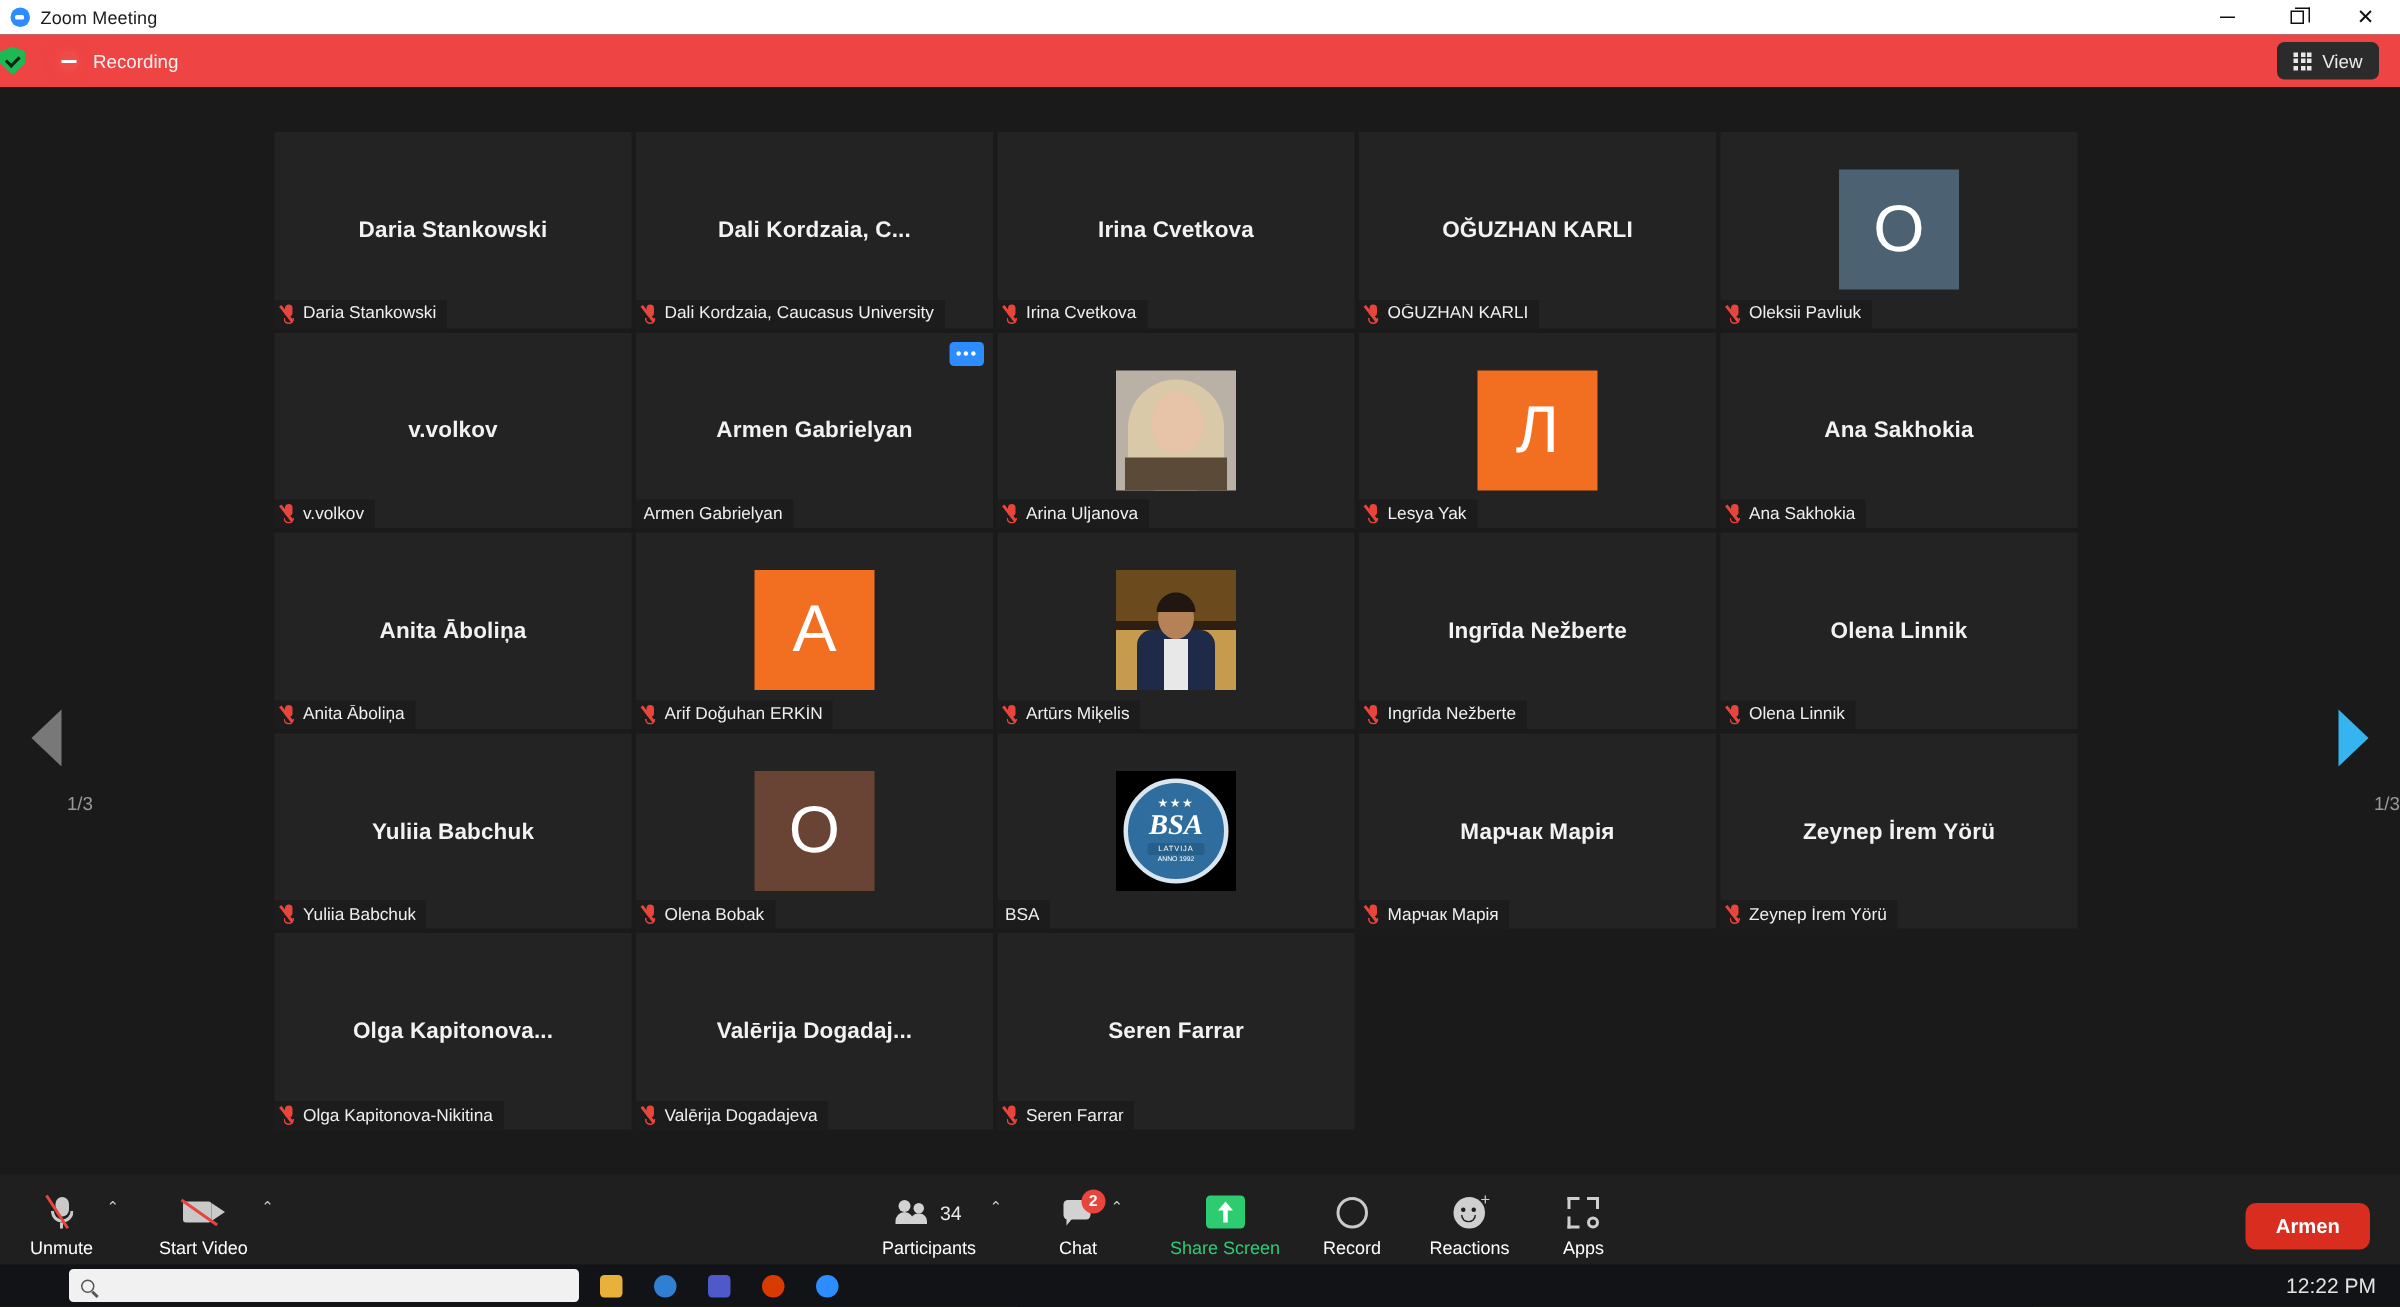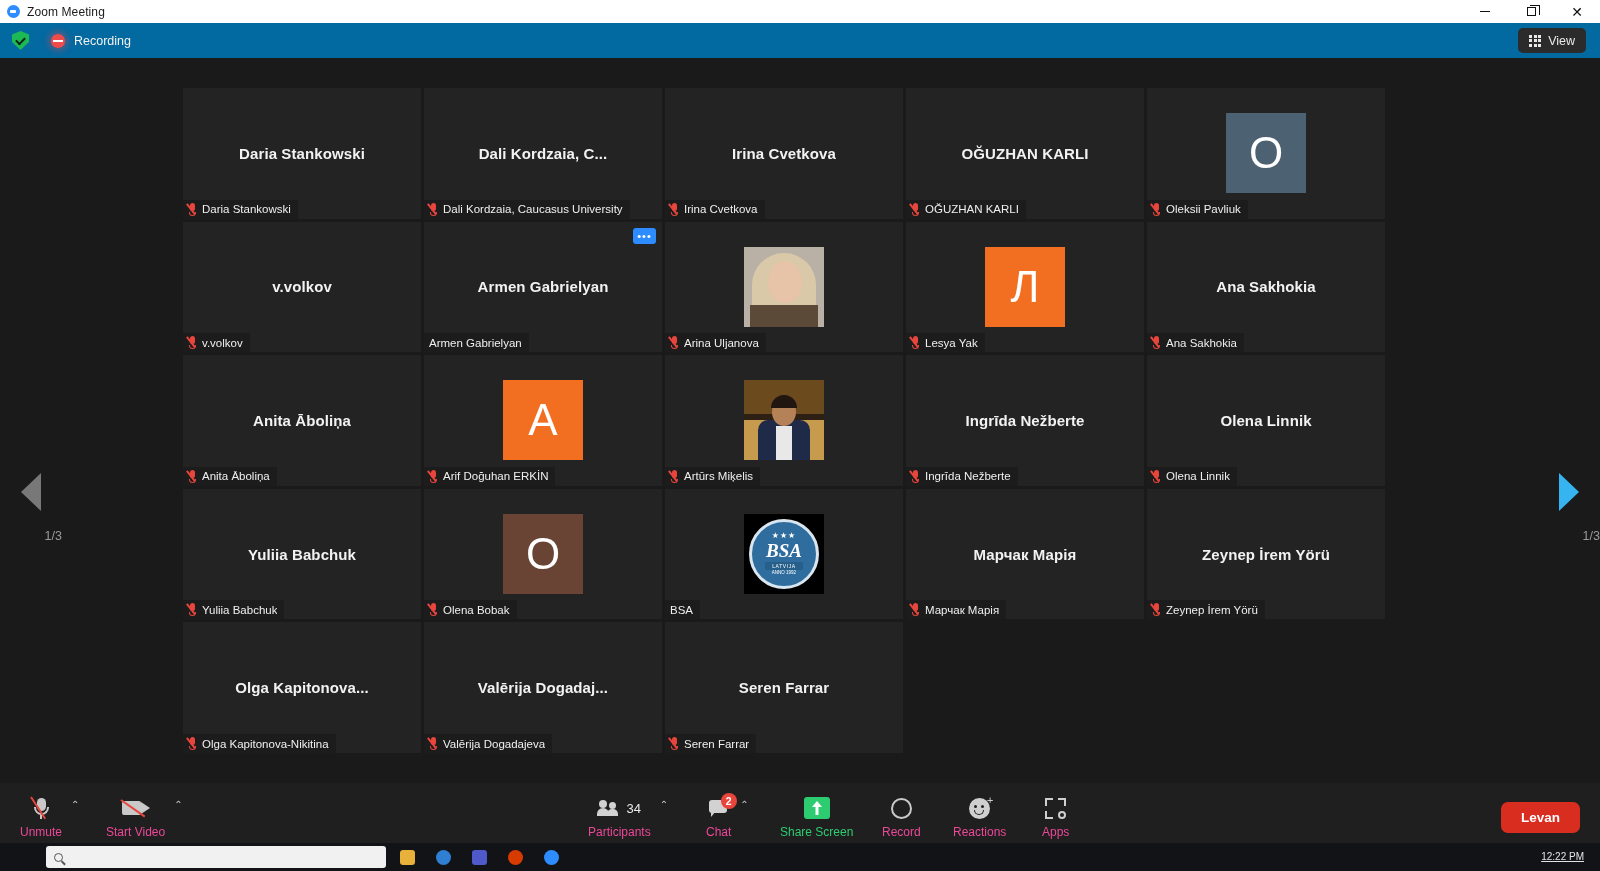--- a/index.html
+++ b/index.html
@@ -35,22 +35,22 @@
   .glyph-min { width:10px; height:1px; background:#101010; display:block; }
   .glyph-max { width:9px; height:9px; border:1px solid #101010; display:block; position:relative; }
   .glyph-max::after {
     content:""; position:absolute; left:2px; top:-3px; width:9px; height:9px;
     border-top:1px solid #101010; border-right:1px solid #101010;
   }
   .glyph-close { font-size:14px; font-family:"DejaVu Sans", sans-serif; line-height:1; }
 
   
   #topbar {
-    height:35px; background:#0369a1; display:flex; align-items:center;
-    position:relative; padding-left:12px;
+    height:35px; background:#ef4444; display:flex; align-items:center;
+    position:relative; 
   }
   .shield {
     width:17px; height:19px; background:#1db954; flex:none;
     clip-path: polygon(50% 0%, 100% 18%, 100% 58%, 50% 100%, 0% 58%, 0% 18%);
     position:relative;
   }
   .shield::after {
     content:""; position:absolute; left:4px; top:6px; width:7px; height:4px;
     border-left:2px solid #0b2413; border-bottom:2px solid #0b2413;
     transform:rotate(-45deg);
@@ -232,21 +232,21 @@
   
   #toolbar {
     position:absolute; left:0; bottom:28px; width:1600px; height:60px;
     background:#1f1f1f;
   }
   .tb-item {
     position:absolute; bottom:4px; display:flex; flex-direction:column;
     align-items:center; cursor:pointer; width:auto;
   }
   .tb-icons { height:28px; display:flex; align-items:center; justify-content:center; position:relative; }
-  .tb-label { font-size:12px; color:#ec4899; margin-top:3px; white-space:nowrap; }
+  .tb-label { font-size:12px; color:#ffffff; margin-top:3px; white-space:nowrap; }
   .tb-label.green { color:#2ecc71; }
   .caret { color:#cfcfcf; font-size:10px; margin-left:9px; align-self:center; }
   .tb-group { display:flex; align-items:flex-end; }
 
   
   .mic-big { width:17px; height:25px; position:relative; }
   .mic-big .cap { position:absolute; left:4px; top:2px; width:9px; height:13px; border-radius:4.5px; background:#c9c9c9; }
   .mic-big .arc { position:absolute; left:1px; top:11px; width:15px; height:8px; border:2px solid #c9c9c9; border-top:none; border-radius:0 0 9px 9px; }
   .mic-big .stem { position:absolute; left:7.5px; top:19px; width:2px; height:4px; background:#c9c9c9; }
   .mic-big .slash { position:absolute; left:-2px; top:0; width:26px; height:2px; background:#e8453c; transform:rotate(57deg); transform-origin:left center; }
@@ -320,21 +320,21 @@
     width:340px; height:22px; background:#f1f1f1; border-radius:3px;
     margin-left:46px; display:flex; align-items:center; padding-left:8px;
   }
   #tb-search .mag {
     width:9px; height:9px; border:1.5px solid #555; border-radius:50%; position:relative;
   }
   #tb-search .mag::after { content:""; position:absolute; right:-4px; bottom:-3px; width:5px; height:1.5px; background:#555; transform:rotate(45deg); }
   .tb-app { width:30px; height:22px; display:flex; align-items:center; justify-content:center; margin-left:6px; }
   .tbi { width:15px; height:15px; border-radius:3px; }
   #clock {
-    position:absolute; right:16px; font-size:10px; color:#e3e3e3; text-align:center; line-height:1.15;text-decoration:underline;
+    position:absolute; right:16px; font-size:14px; color:#e3e3e3; text-align:center; line-height:1.15;
   }
 </style>
 </head>
 <body>
 
 <div id="titlebar">
   <div class="zoom-logo"></div>
   <div class="win-title">Zoom Meeting</div>
   <div id="win-controls">
     <div class="wbtn">
@@ -728,21 +728,21 @@
         <span class="apps-icon">
       <i class="c tl"></i>
           <i class="c tr"></i>
           <i class="c bl"></i>
           <i class="c br"></i>
         </span>
       </div>
     <div class="tb-label">Apps</div>
   </div>
 
-  <button id="leave-button">Levan</button>
+  <button id="leave-button">Armen</button>
 </div>
 
 <div id="taskbar">
   <div id="tb-search">
     <span class="mag"></span>
   </div>
   <div class="tb-app">
       <span class="tbi" style="background:#e8b23a;"></span>
     </div>
   <div class="tb-app">

